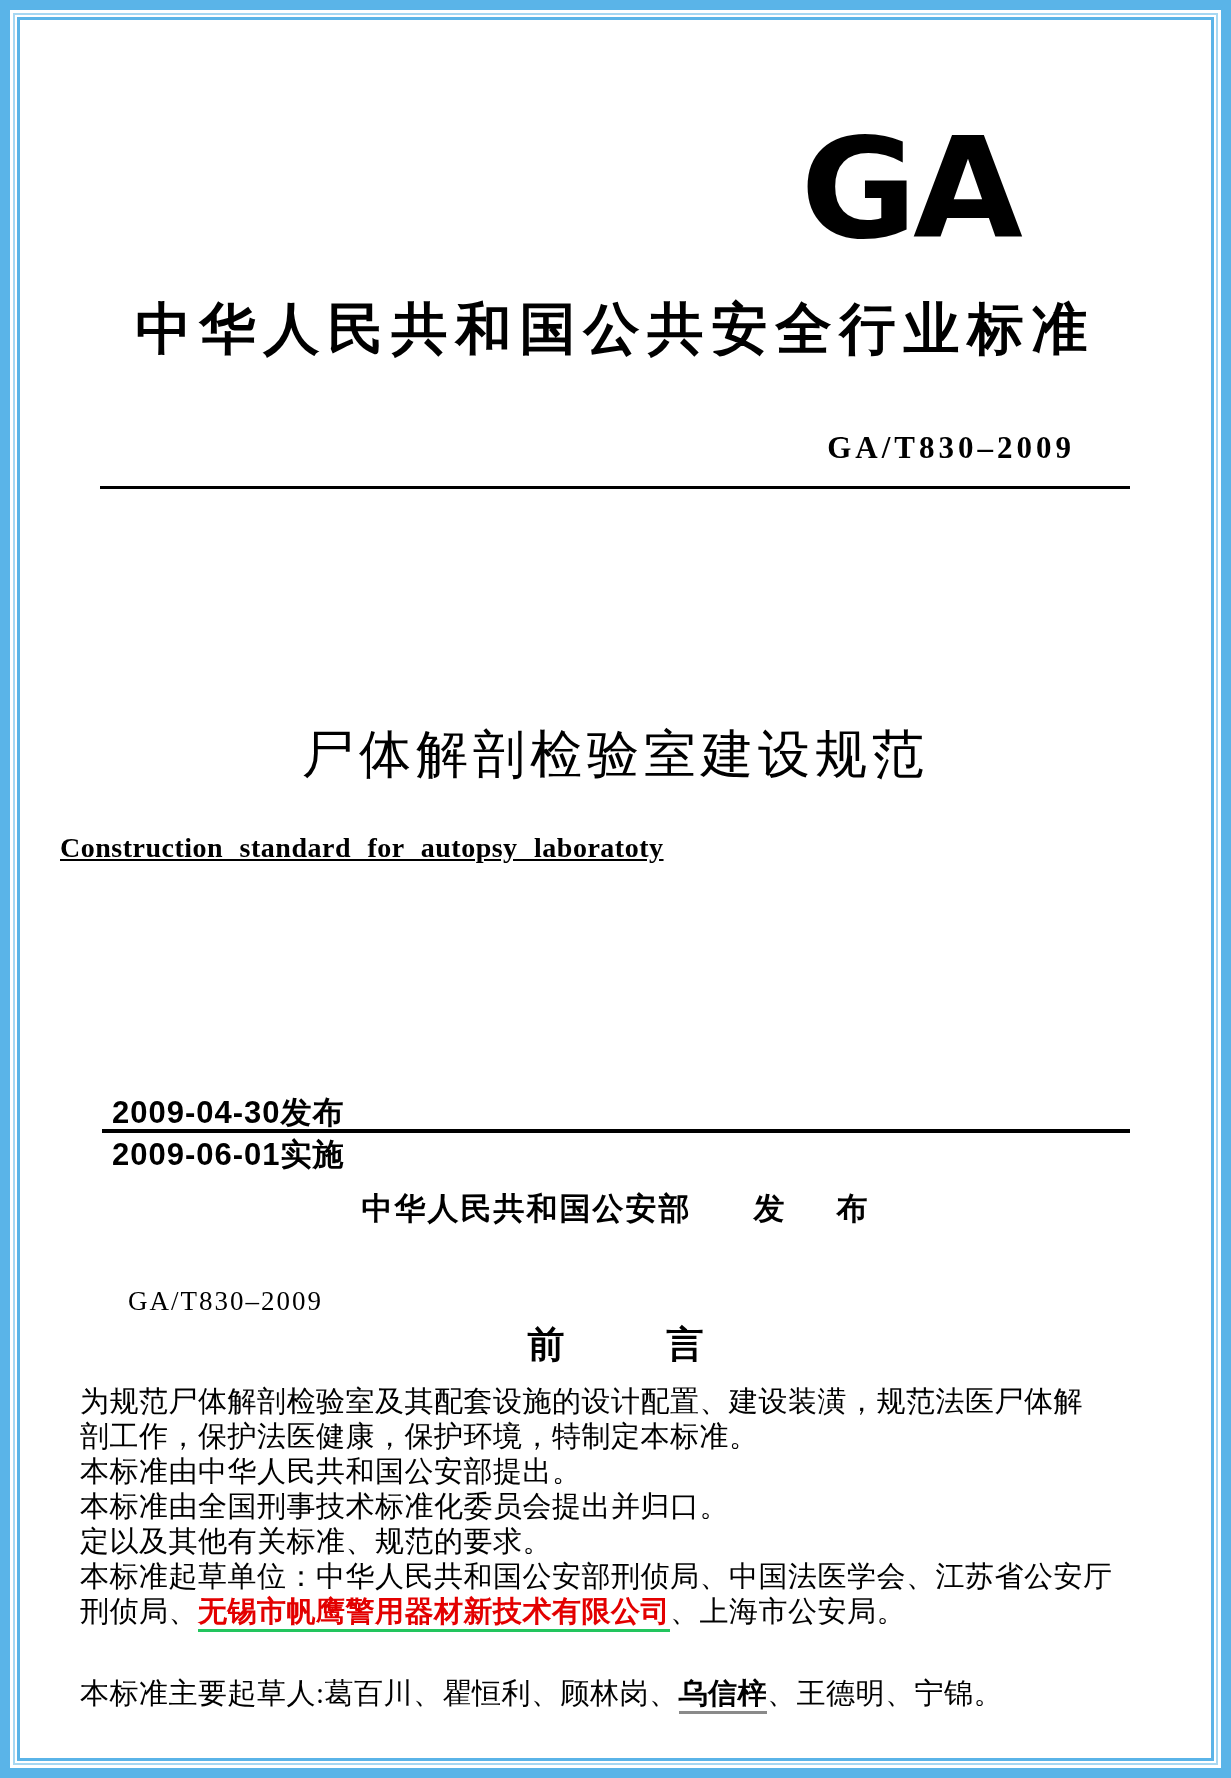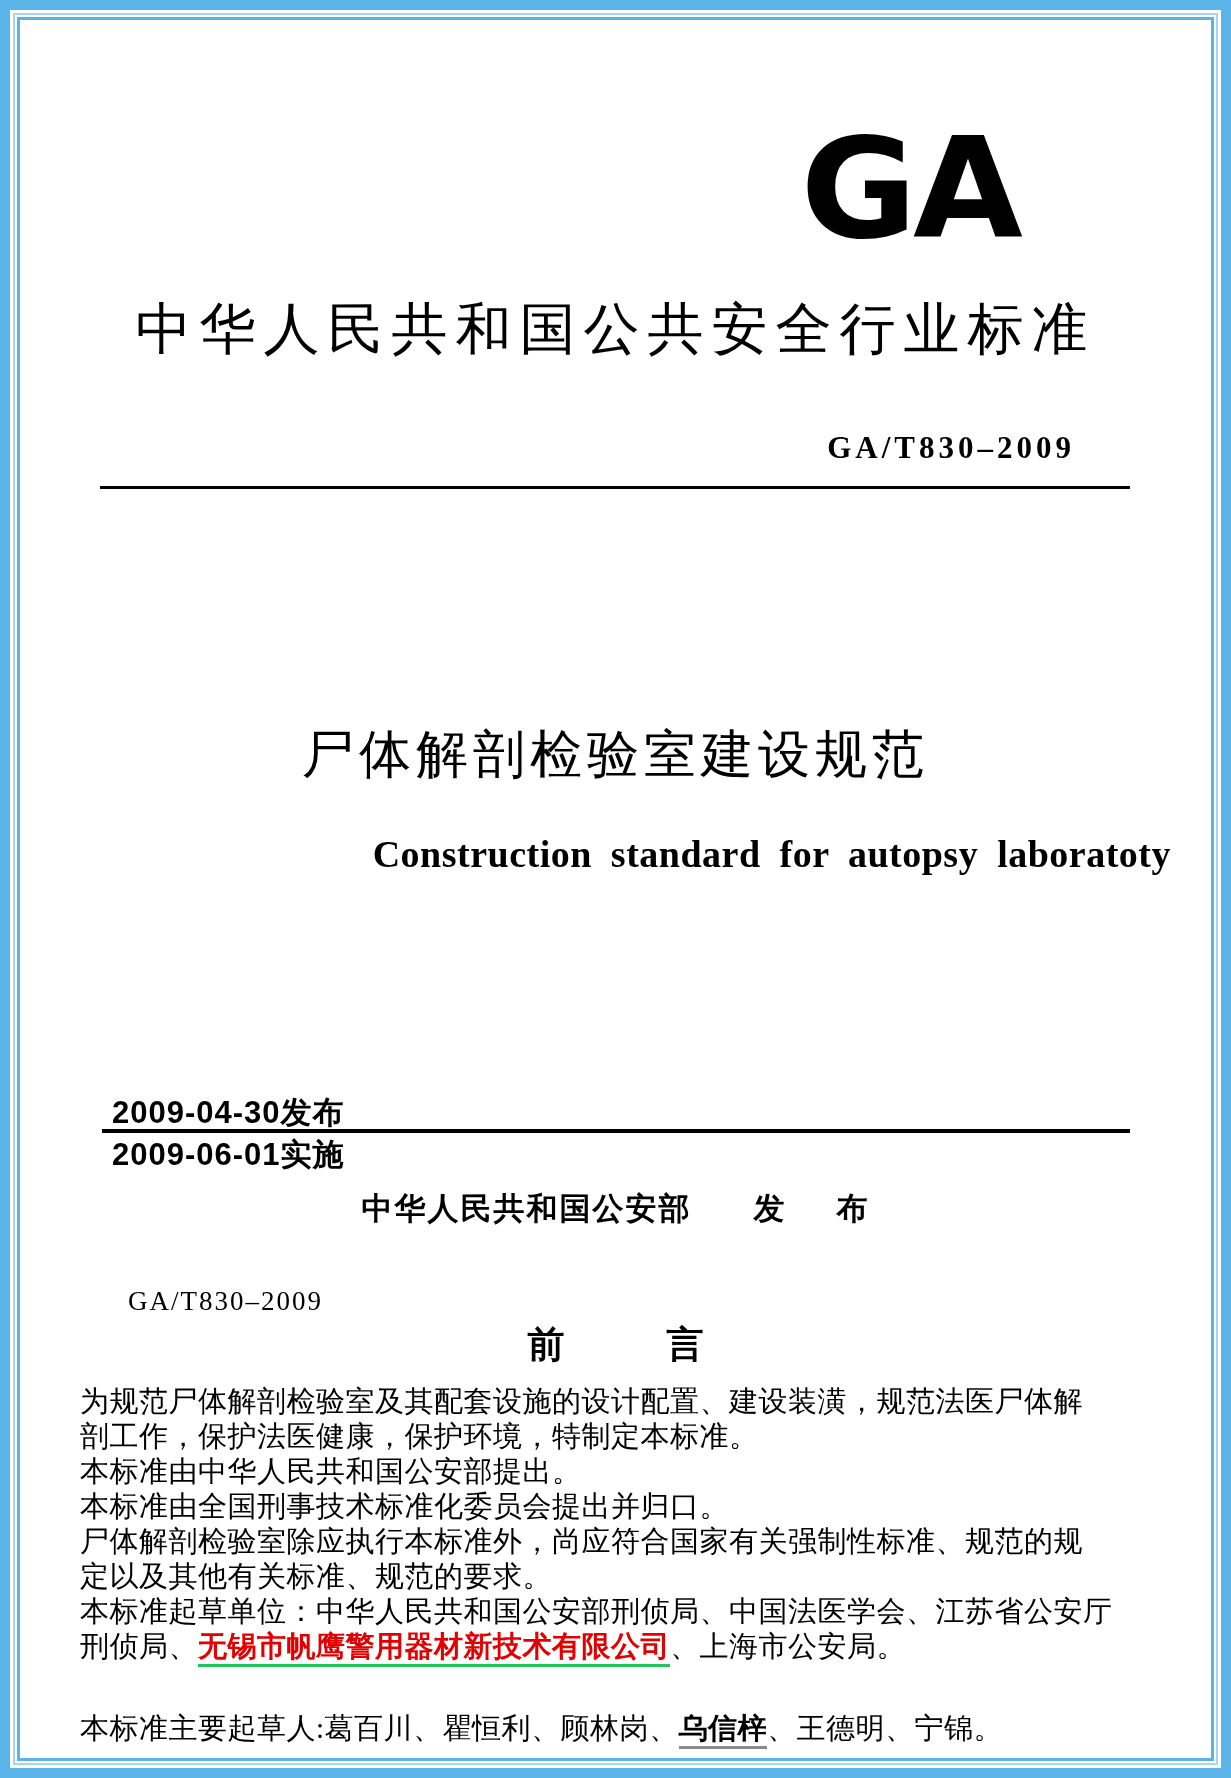--- a/index.html
+++ b/index.html
@@ -21,45 +21,45 @@
     font-family:"DejaVu Sans", sans-serif;
     font-weight:900;font-size:142px;line-height:1;
     letter-spacing:-4px;
     transform:scaleY(0.98);
     color:#000;
   }
   .header-title{
     position:absolute;top:298px;left:60px;right:60px;
     text-align:center;
     font-family:"Liberation Sans", sans-serif;
-    font-weight:normal;font-size:56px;line-height:1.1;
+    font-weight:bold;font-size:56px;line-height:1.1;
     letter-spacing:8px;white-space:nowrap;
   }
   .standard-number{
     position:absolute;top:430px;right:156px;
     font-family:"Liberation Serif", serif;
     font-weight:bold;font-size:31px;letter-spacing:4px;
     white-space:nowrap;
   }
   .rule-1{
     position:absolute;top:486px;left:100px;right:101px;height:3px;background:#000;
   }
   .doc-title{
     position:absolute;top:726px;left:60px;right:60px;
     text-align:center;
     font-family:"Liberation Sans", sans-serif;
     font-weight:normal;font-size:52px;line-height:1.1;
     letter-spacing:5px;white-space:nowrap;
   }
   .doc-title-en{
     position:absolute;top:832px;left:60px;right:60px;
-    text-align:right;
+    text-align:left;
     font-family:"Liberation Serif", serif;
-    font-weight:bold;font-size:38px;
-    word-spacing:9px;letter-spacing:0.5px;white-space:nowrap;
+    font-weight:bold;font-size:28px;
+    word-spacing:9px;letter-spacing:0.5px;white-space:nowrap;text-decoration:underline;
   }
   .dates-row{
     position:absolute;top:1092px;left:112px;right:105px;
     display:flex;justify-content:space-between;align-items:baseline;
     font-family:Liberation Sans, sans-serif;
     font-weight:bold;font-size:31px;letter-spacing:1px;flex-direction:column;
   }
   .rule-2{
     position:absolute;top:1129px;left:102px;right:101px;height:4px;background:#000;
   }
@@ -153,19 +153,18 @@
     <span>前</span>
     <span class="gap"></span>
     <span>言</span>
   </div>
 
   <div class="fw-body">
       <div class="fw-line"><span class="seg-normal">为规范尸体解剖检验室及其配套设施的设计配置、建设装潢，规范法医尸体解</span></div>
       <div class="fw-line"><span class="seg-normal">剖工作，保护法医健康，保护环境，特制定本标准。</span></div>
       <div class="fw-line"><span class="seg-normal">本标准由中华人民共和国公安部提出。</span></div>
       <div class="fw-line"><span class="seg-normal">本标准由全国刑事技术标准化委员会提出并归口。</span></div>
-      <div class="fw-line"><span class="seg-normal">尸体解剖检验室除应执行本标准外，尚应符合国家有关强制性标准、规范的规</span></div>
       <div class="fw-line"><span class="seg-normal">定以及其他有关标准、规范的要求。</span></div>
       <div class="fw-line"><span class="seg-normal">本标准起草单位：中华人民共和国公安部刑侦局、中国法医学会、江苏省公安厅</span></div>
       <div class="fw-line"><span class="seg-normal">刑侦局、</span><span class="seg-red-underline">无锡市帆鹰警用器材新技术有限公司</span><span class="seg-normal">、上海市公安局。</span></div>
       <div class="fw-line"><span class="seg-normal">本标准主要起草人:葛百川、瞿恒利、顾林岗、</span><span class="seg-bold-underline">乌信梓</span><span class="seg-normal">、王德明、宁锦。</span></div>
     </div>
 </div>
 
 </body></html>

